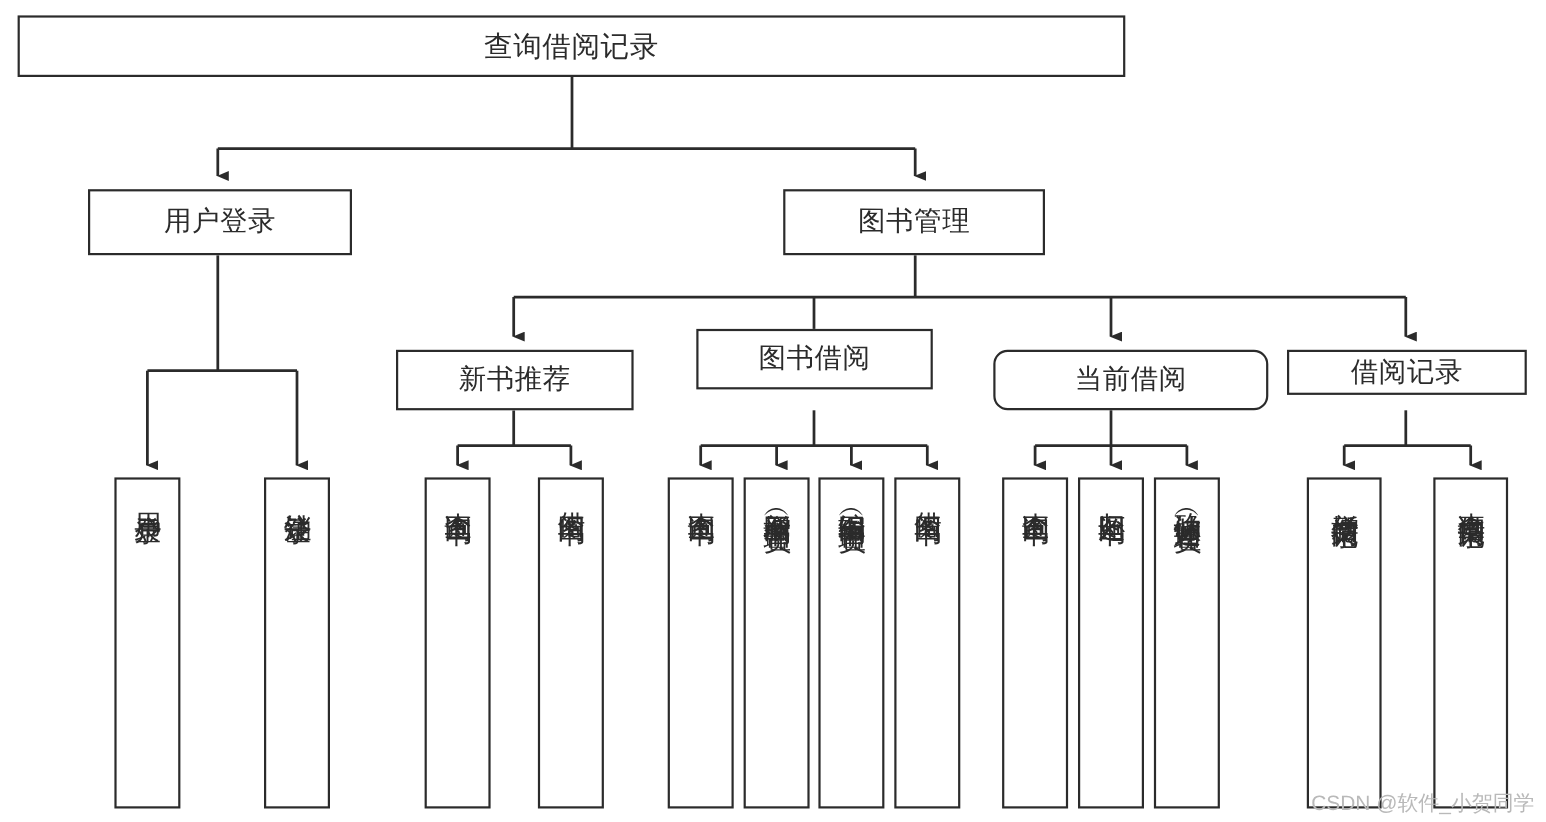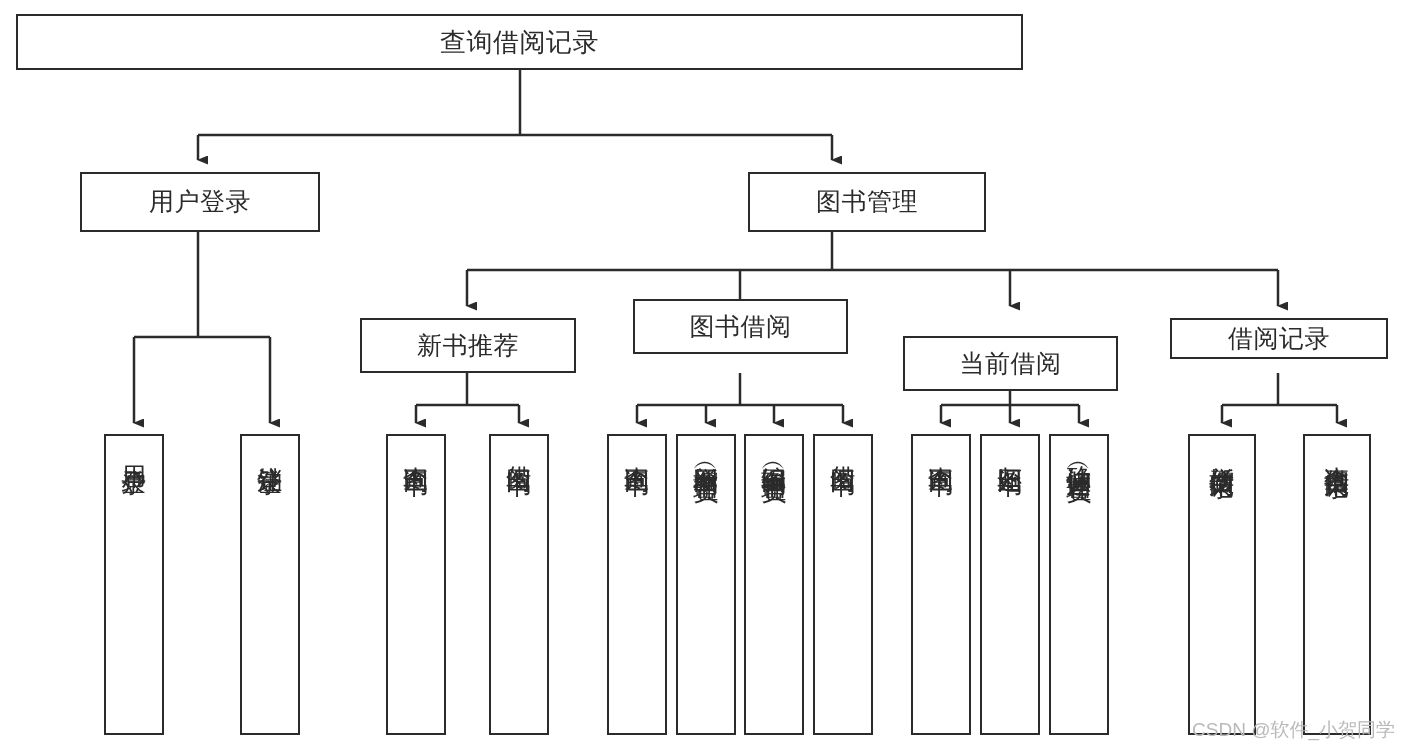--- a/index.html
+++ b/index.html
@@ -126,31 +126,31 @@
     </g>
   </svg>
 
   <div class="node h root" style="left:16px; top:14px; width:1007px; height:56px;">
     <span class="lbl">查询借阅记录</span>
   </div>
 
   <div class="node h" style="left:80px; top:172px; width:240px; height:60px;">
     <span class="lbl">用户登录</span>
   </div>
-  <div class="node h" style="left:712px; top:172px; width:238px; height:60px;margin-left:36px;">
+  <div class="node h" style="left:712px; top:172px; width:238px; height:60px;">
     <span class="lbl">图书管理</span>
   </div>
 
   <div class="node h" style="left:360px; top:318px; width:216px; height:55px;">
     <span class="lbl">新书推荐</span>
   </div>
   <div class="node h" style="left:633px; top:299px; width:215px; height:55px;">
     <span class="lbl">图书借阅</span>
   </div>
-  <div class="node h" style="left:903px; top:336px; width:215px; height:55px;">
+  <div class="node h" style="left:903px; top:318px; width:250px; height:55px;border-radius:13px;">
     <span class="lbl">当前借阅</span>
   </div>
   <div class="node h" style="left:1170px; top:318px; width:218px; height:41px;">
     <span class="lbl">借阅记录</span>
   </div>
 
   <div class="node v" style="left:104px; top:434px; width:60px; height:301px;">
     <span class="lbl">用户登录</span>
   </div>
   <div class="node v" style="left:240px; top:434px; width:60px; height:301px;">

